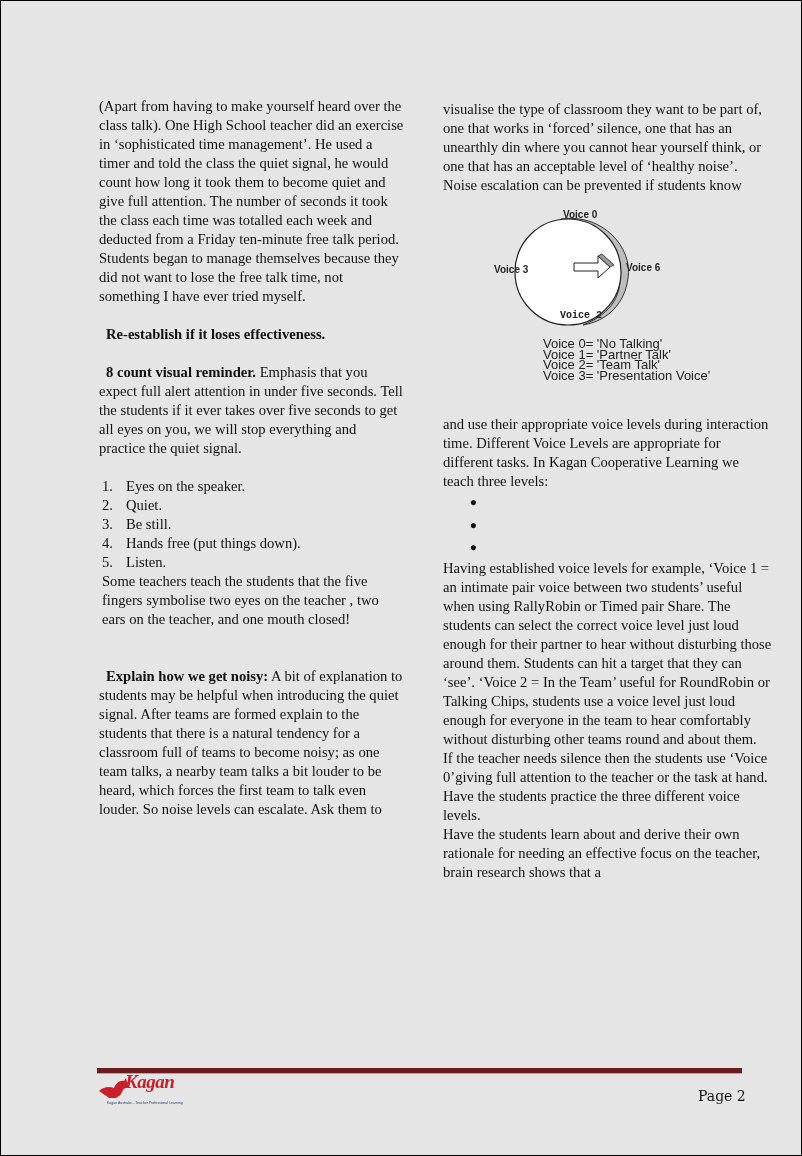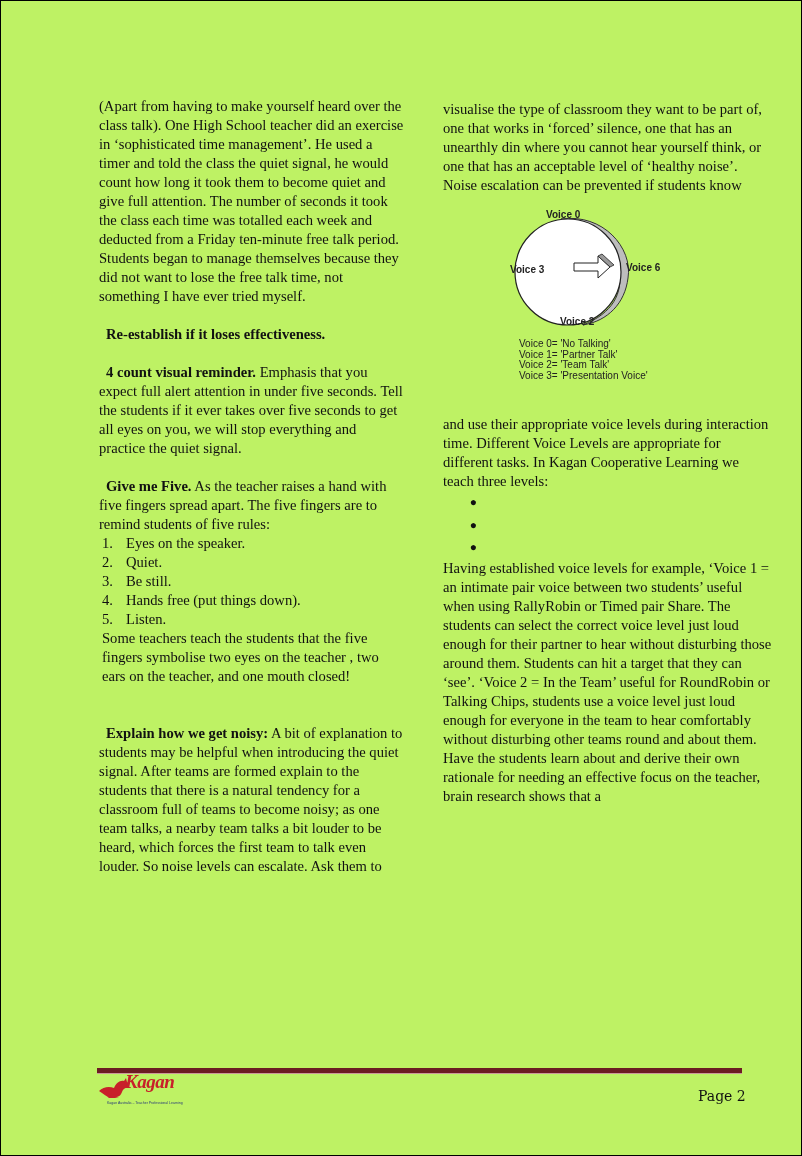--- a/index.html
+++ b/index.html
@@ -1,59 +1,58 @@
 <!DOCTYPE html>
 <html><head>
 <meta charset="utf-8">
 <style>
   html, body { margin: 0; padding: 0; background: #ffffff; }
   body { width: 802px; height: 1156px; position: relative; overflow: hidden; }
   .page {
     position: absolute; left: 0; top: 0; width: 800px; height: 1154px;
-    border: 1px solid #000; background: #bef264;
+    border: 1px solid #000; background: #e5e5e5;
   }
   .col {
     position: absolute; top: 96px;
     font-family: "Liberation Serif", serif; font-size: 14.6px; line-height: 19px; color: #111;
   }
   .col-left { left: 98px; width: 305px; }
   .col-right { left: 442px; width: 330px; top: 99px; }
   .col p { margin: 0; }
   .gap { height: 19px; }
   b { font-weight: bold; margin-left: 7px; }
   ol.rules { margin: 0; padding: 0; list-style: none; }
   ol.rules li { display: flex; padding-left: 3px; }
   ol.rules li .num { width: 24px; flex: none; }
   .indent { padding-left: 3px; }
   ul.levels { margin: 0; padding: 0; list-style: none; }
   ul.levels li { display: flex; line-height: 22.5px; }
   ul.levels li .bullet { width: 48px; flex: none; text-align: right; padding-right: 14px; box-sizing: border-box; font-size: 12px; }
   .diagram { position: relative; width: 330px; height: 212px; margin-top: 8px; }
   .diagram svg { position: absolute; left: 0; top: 0; }
   .diagram .lbl { position: absolute; font-family: "Liberation Sans", sans-serif; font-weight: bold; font-size: 10px; color: #222; }
-  .legend { position: absolute; left: 76px; top: 136px; font-family: "Liberation Sans", sans-serif; font-size: 10px; line-height: 10.5px; color: #222; }
+  .legend { position: absolute; left: 100px; top: 136px; font-family: "Liberation Sans", sans-serif; font-size: 13px; line-height: 10.5px; color: #222; }
   .footer-rule { position: absolute; left: 96px; top: 1067px; width: 645px; height: 5px; background: #6b1d22; border-bottom: 1px solid #c99; }
   .logo { position: absolute; left: 96px; top: 1074px; width: 110px; height: 30px; }
   .logo-text { position: absolute; left: 28px; top: -4px; font-family: "Liberation Serif", serif; font-style: italic; font-weight: bold; font-size: 19px; color: #c8202a; letter-spacing: -0.5px; }
   .logo-tag { position: absolute; left: 10px; top: 26px; font-family: "Liberation Sans", sans-serif; font-size: 3.5px; color: #2a3a7a; white-space: nowrap; }
   .page-num { position: absolute; left: 697px; top: 1087px; font-family: "DejaVu Serif", serif; font-size: 14px; color: #111; }
 </style>
 </head>
 <body>
 
 <div class="page">
 
   <div class="col col-left">
     <p>(Apart from having to make yourself heard over the class talk). One High School teacher did an exercise in ‘sophisticated time management’. He used a timer and told the class the quiet signal, he would count how long it took them to become quiet and give full attention. The number of seconds it took the class each time was totalled each week and deducted from a Friday ten-minute free talk period. Students began to manage themselves because they did not want to lose the free talk time, not something I have ever tried myself.</p>
     <div class="gap"></div>
     <p><b>Re-establish if it loses effectiveness.</b></p>
     <div class="gap"></div>
-    <p><b>4 count visual reminder.</b><span> Emphasis that you expect full alert attention in under five seconds. Tell the students if it ever takes over five seconds to get all eyes on you, we will stop everything and practice the quiet signal.</span></p>
+    <p><b>8 count visual reminder.</b><span> Emphasis that you expect full alert attention in under five seconds. Tell the students if it ever takes over five seconds to get all eyes on you, we will stop everything and practice the quiet signal.</span></p>
     <div class="gap"></div>
-    <p><b>Give me Five.</b><span> As the teacher raises a hand with five fingers spread apart. The five fingers are to remind students of five rules:</span></p>
     <ol class="rules">
       <li>
           <span class="num">1.</span>
           <span>Eyes on the speaker.</span>
         </li>
       <li>
           <span class="num">2.</span>
           <span>Quiet.</span>
         </li>
       <li>
@@ -79,24 +78,24 @@
     <p>visualise the type of classroom they want to be part of, one that works in ‘forced’ silence, one that has an unearthly din where you cannot hear yourself think, or one that has an acceptable level of ‘healthy noise’. Noise escalation can be prevented if students know</p>
 
     <div class="diagram">
       <svg width="330" height="140" viewBox="0 0 330 140">
         <path d="M120 16 A 53 53 0 1 1 120 122 A 60 62 0 0 0 120 16 Z" transform="translate(0,0)" fill="none"></path>
         <path d="M118 16 C 160 10, 190 45, 185 75 C 182 100, 165 118, 140 122 C 170 110, 180 90, 176 68 C 172 40, 150 20, 118 16 Z" fill="#bdbdbd" stroke="#333" stroke-width="1"></path>
         <circle cx="125" cy="69" r="53" fill="#fff" stroke="#222" stroke-width="1.2"></circle>
         <path d="M131 60 L155 60 L155 53 L167 64 L155 75 L155 68 L131 68 Z" fill="#fff" stroke="#222" stroke-width="1"></path>
         <path d="M155 53 L159 51 L171 62 L167 64 Z" fill="#999" stroke="#222" stroke-width="0.8"></path>
       </svg>
-      <span class="lbl" style="left:103px; top:2px;">Voice 0</span>
+      <span class="lbl" style="left:120px; top:2px;">Voice 0</span>
       <span class="lbl" style="left:183px; top:55px;">Voice 6</span>
-      <span class="lbl" style="left:117px; top:109px;">Voice 2</span>
-      <span class="lbl" style="left:67px; top:57px;">Voice 3</span>
+      <span class="lbl" style="left:117px; top:103px;font-family:Liberation Mono, monospace;">Voice 2</span>
+      <span class="lbl" style="left:51px; top:57px;">Voice 3</span>
       <div class="legend">
         <div>Voice 0= 'No Talking'</div>
         <div>Voice 1= 'Partner Talk'</div>
         <div>Voice 2= 'Team Talk'</div>
         <div>Voice 3= 'Presentation Voice'</div>
       </div>
     </div>
 
     <p>and use their appropriate voice levels during interaction time. Different Voice Levels are appropriate for different tasks. In Kagan Cooperative Learning we teach three levels:</p>
     <ul class="levels">
@@ -104,20 +103,21 @@
           <span class="bullet">●</span>
         </li>
       <li>
           <span class="bullet">●</span>
         </li>
       <li>
           <span class="bullet">●</span>
         </li>
     </ul>
     <p>Having established voice levels for example, ‘Voice 1 = an intimate pair voice between two students’ useful when using RallyRobin or Timed pair Share. The students can select the correct voice level just loud enough for their partner to hear without disturbing those around them. Students can hit a target that they can ‘see’. ‘Voice 2 = In the Team’ useful for RoundRobin or Talking Chips, students use a voice level just loud enough for everyone in the team to hear comfortably without disturbing other teams round and about them.</p>
+    <p>If the teacher needs silence then the students use ‘Voice 0’giving full attention to the teacher or the task at hand. Have the students practice the three different voice levels.</p>
     <p>Have the students learn about and derive their own rationale for needing an effective focus on the teacher, brain research shows that a</p>
   </div>
 
   <div class="footer-rule"></div>
 
   <div class="logo">
     <svg width="34" height="22" viewBox="0 0 34 22" style="position:absolute;left:0;top:2px;">
       <path d="M2 14 C6 10, 12 9, 17 11 C19 6, 23 3, 27 4 L29 1 L30 5 C32 6, 33 8, 31 10 C28 11, 26 12, 25 15 C24 18, 22 20, 18 20 L22 21 L12 21 C10 19, 6 17, 2 14 Z" fill="#c8202a"></path>
     </svg>
     <span class="logo-text">Kagan</span>

